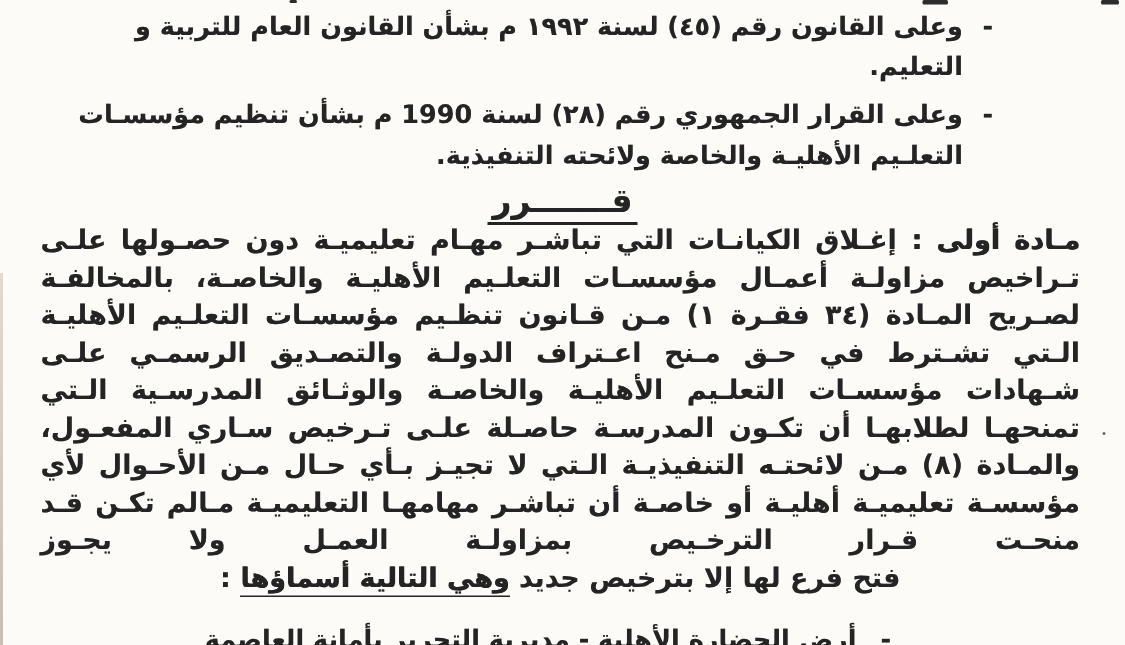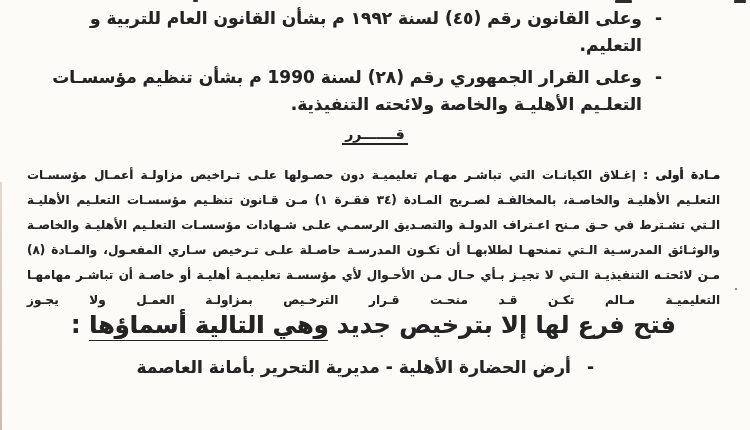--- a/index.html
+++ b/index.html
@@ -14,32 +14,32 @@
     font-weight:bold;
     color:#242424;
     text-shadow:0 0 .3px rgba(40,40,40,.45);
   }
   
   .preamble{margin:5px 88px 0 27px;}
   .p-item{display:flex;gap:13px;font-size:17px;line-height:27px;margin-bottom:5px;}
   .p-dash{flex:0 0 auto;}
   .p-text{flex:1 1 auto;}
   
-  .heading{margin-top:3px;text-align:center;font-size:14px;line-height:23px;}
+  .heading{margin-top:3px;text-align:center;font-size:22px;line-height:23px;}
   .heading span{border-bottom:2px solid #242424;padding:0 3px 1px;}
   
   .article{
-    margin:17px 30px 0 27px;
-    font-size:12px;line-height:25px;
+    margin:2px 30px 0 27px;
+    font-size:18px;line-height:25px;
     text-align:justify;text-align-last:justify;
     word-spacing:1px;
   }
   .lead{text-shadow:.5px 0 0 currentColor;}
   
-  .closing{margin:0 30px 16px 27px;font-size:24px;line-height:25px;text-align:center;}
+  .closing{margin:0 30px 16px 27px;font-size:18px;line-height:25px;text-align:center;}
   .closing .u{border-bottom:1.5px solid #242424;padding-bottom:1px;text-shadow:.4px 0 0 currentColor;}
   
   .schools{margin:5px 156px 0 0;font-size:17px;}
   .s-item{display:flex;gap:16px;line-height:27px;}
   .s-dash{flex:0 0 auto;}
   
   .remnant{position:absolute;top:0;height:3px;background:#2c2c2c;border-radius:1px;}
   .remnant.r1{left:615px;width:17px;}
   .remnant.r2{left:734px;width:12px;}
   .remnant.r3{left:193px;width:5px;height:2px;}

